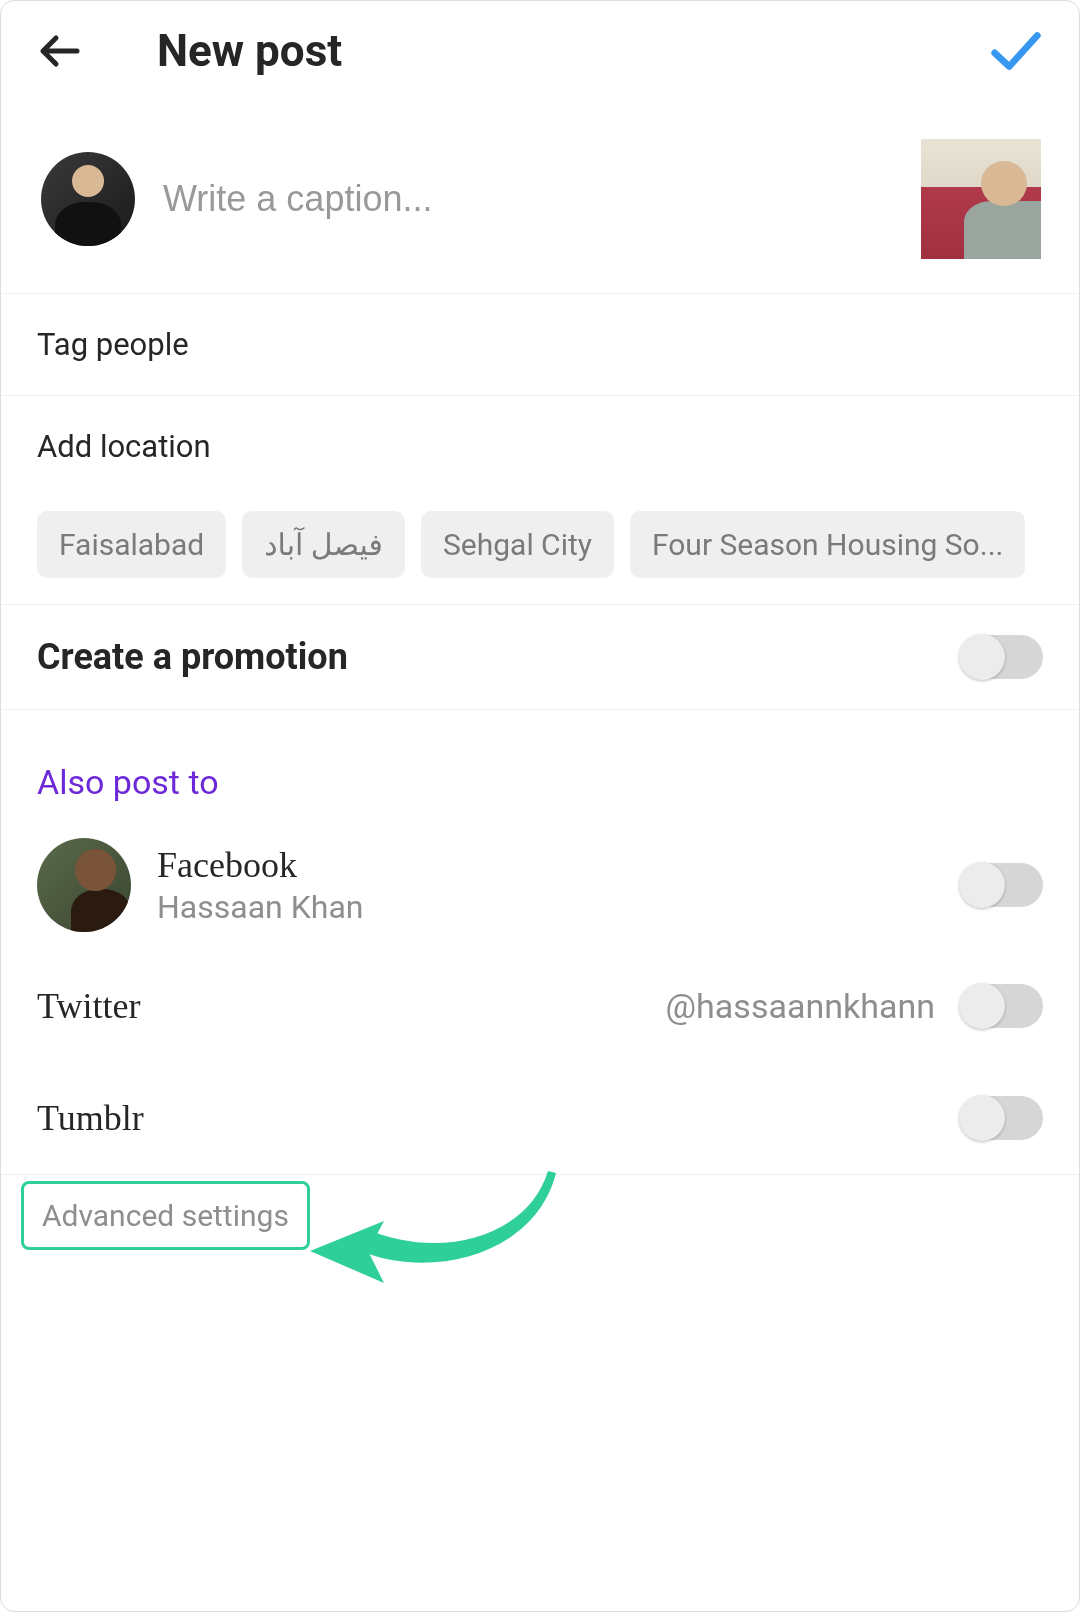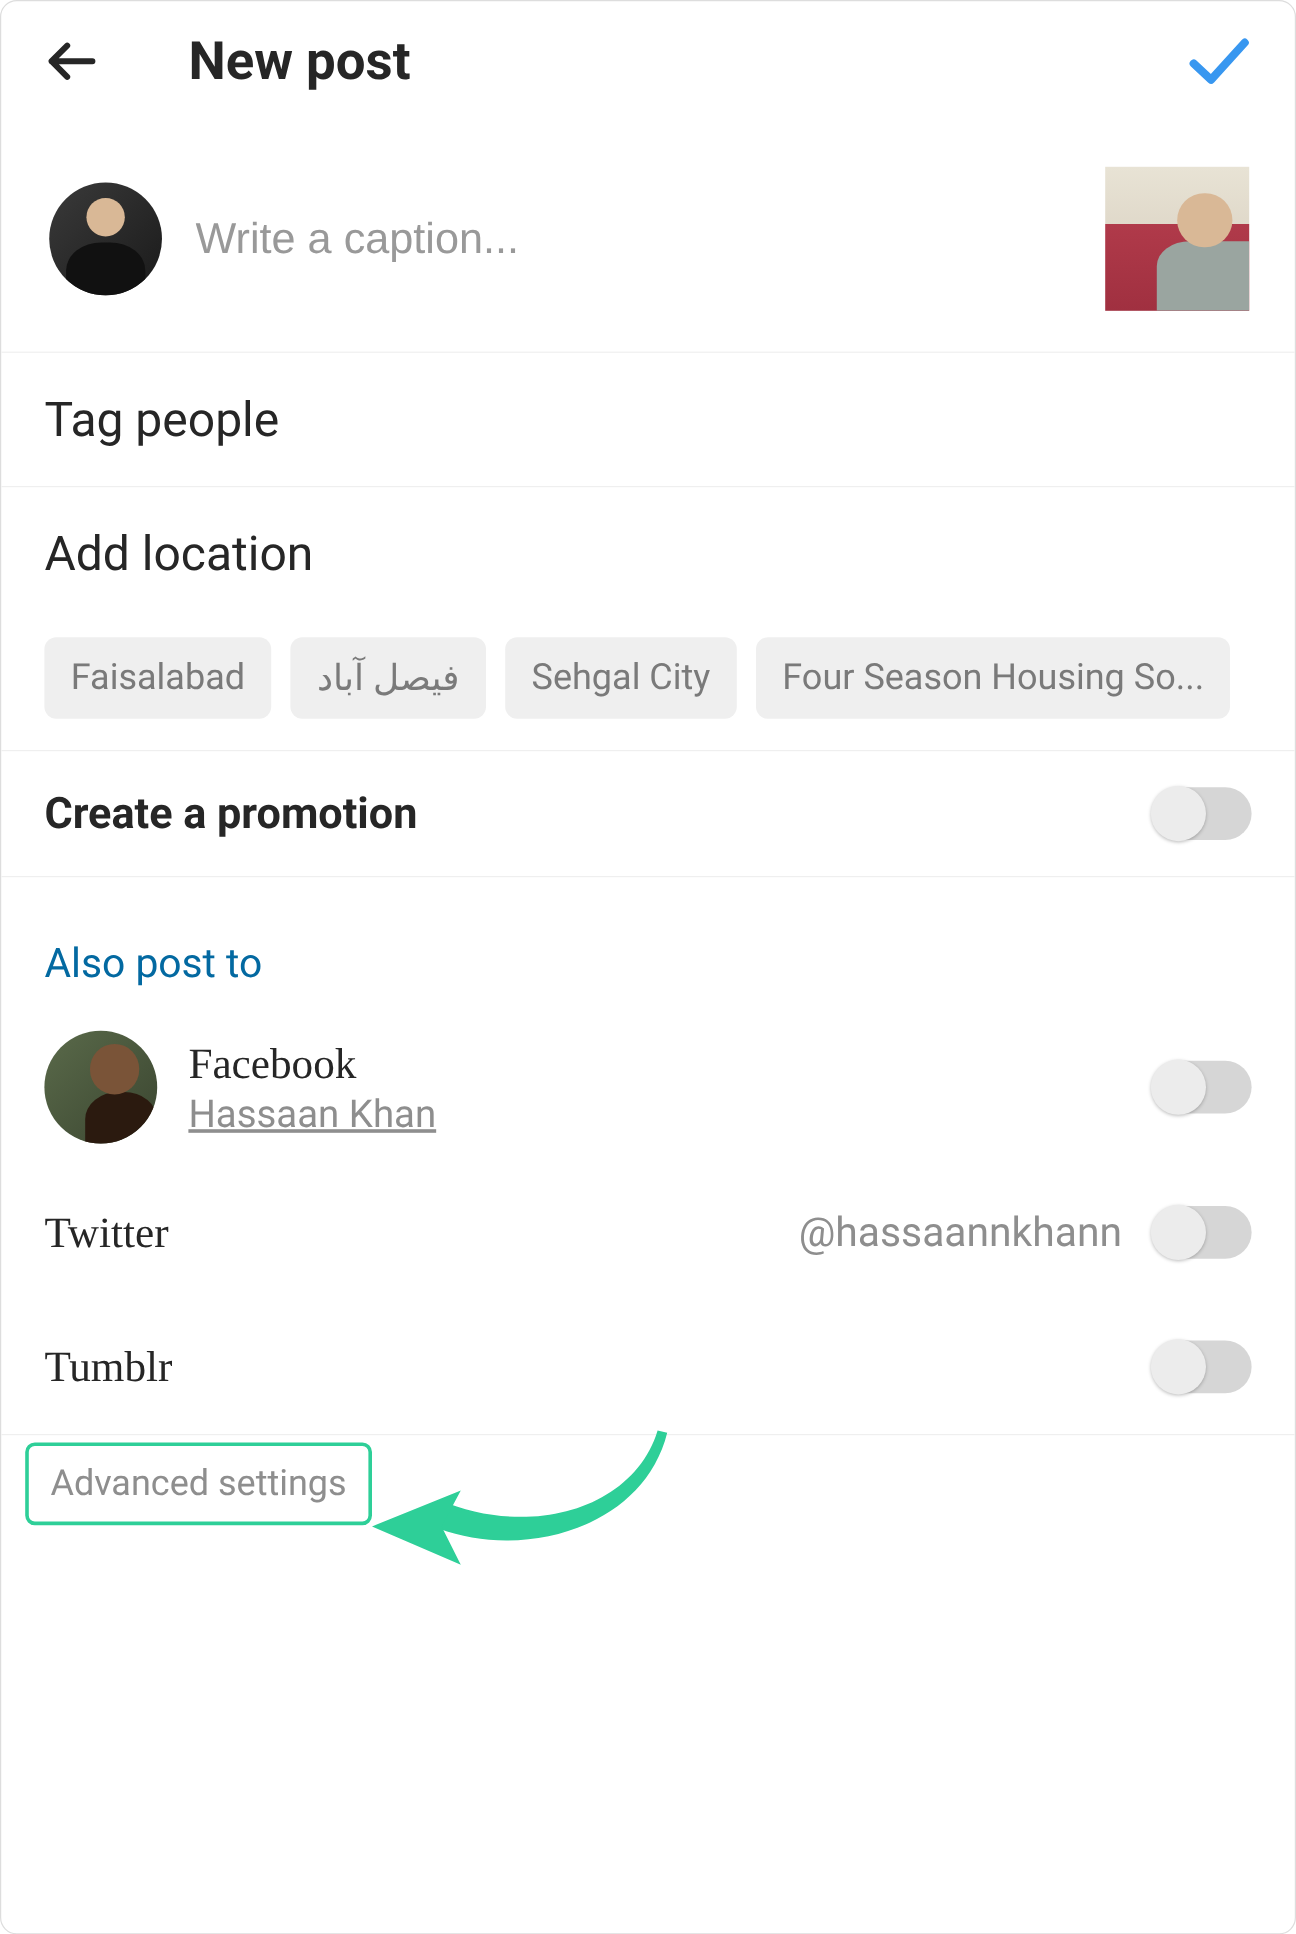--- a/index.html
+++ b/index.html
@@ -123,21 +123,21 @@
       right: 0;
       bottom: 0;
       width: 64%;
       height: 48%;
       background: #9aa5a0;
       border-radius: 36% 0 0 0;
     }
     
     .menu-row {
       padding: 32px 36px;
-      font-size: 40px;
+      font-size: 31px;
       color: #262626;
       border-bottom: 1px solid #efefef;
       cursor: pointer;
     }
     .add-location-row {
       border-bottom: none;
     }
     
     .chip-scroll {
       display: flex;
@@ -185,21 +185,21 @@
       height: 46px;
       background: #ececec;
       border-radius: 50%;
       top: -1px;
       left: -2px;
       box-shadow: 0 1px 3px rgba(0,0,0,0.25);
     }
     
     .section-header {
       font-size: 34px;
-      color: #0369a1;
+      color: #6d28d9;
       padding: 52px 38px 18px 36px;
     }
     .share-row {
       display: flex;
       align-items: center;
       padding: 18px 36px;
     }
     .share-avatar {
       width: 94px;
       height: 94px;
@@ -237,21 +237,20 @@
     }
     .share-title {
       font-size: 36px;
       color: #262626;
       font-family: Liberation Serif, serif;
     }
     .share-sub {
       font-size: 32px;
       color: #8e8e8e;
       margin-top: 2px;
-      text-decoration: underline;
     }
     .share-row-simple {
       display: flex;
       align-items: center;
       padding: 34px 36px;
     }
     .share-row-simple .share-title {
       flex: 0 0 auto;
     }
     .share-handle {

